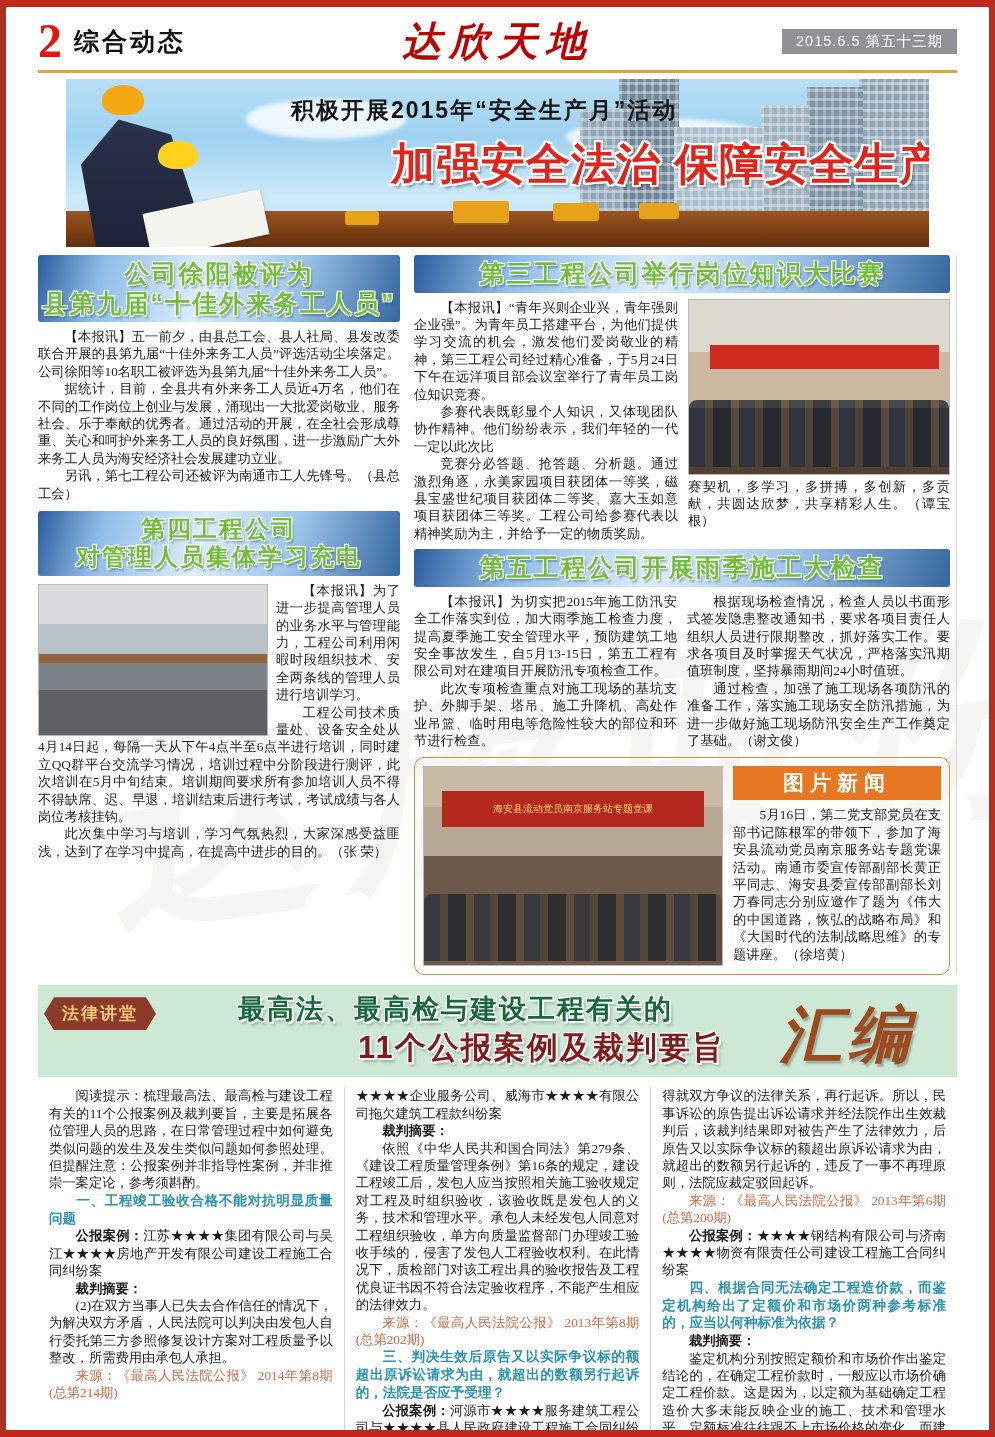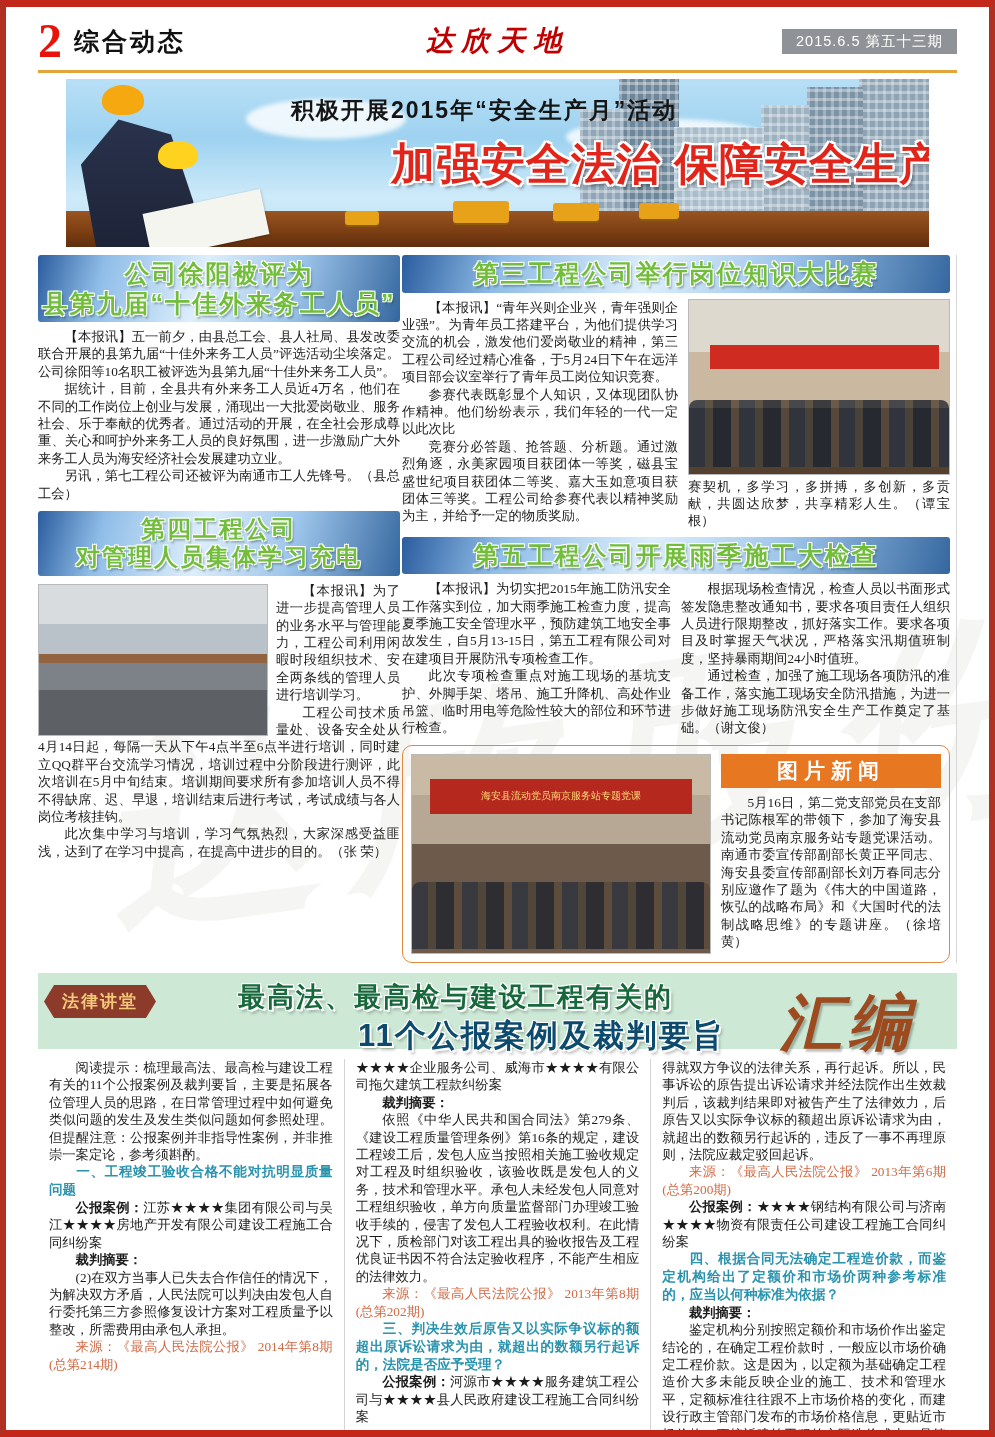--- a/index.html
+++ b/index.html
@@ -9,21 +9,21 @@
         border-left:6px solid #b03022;border-right:6px solid #b03022;
         box-sizing:border-box;overflow:hidden;}
   .wm{position:absolute;top:620px;left:90px;font-size:215px;font-weight:bold;
       color:rgba(120,110,100,.07);letter-spacing:30px;transform:rotate(-8deg);
       white-space:nowrap;z-index:0;pointer-events:none;font-style:italic;}
   .inner{position:relative;z-index:1;padding:8px 32px 0 32px;}
   
   .hdr{display:flex;align-items:center;height:52px;position:relative;}
   .pgno{font-size:48px;font-weight:bold;color:#e8140c;line-height:1;font-family:"Liberation Serif",serif;}
   .sect{font-size:25px;font-weight:bold;color:#111;margin-left:12px;letter-spacing:3px;font-family:"Liberation Sans",sans-serif;}
-  .masthead{position:absolute;left:0;right:0;text-align:center;font-size:28px;color:#c00000;
+  .masthead{position:absolute;left:0;right:0;text-align:center;font-size:40px;color:#c00000;
             font-weight:bold;font-style:italic;letter-spacing:8px;font-family:"DejaVu Serif",serif;}
   .issue{margin-left:auto;background:#8f9296;color:#fff;font-size:14.5px;padding:3px 14px;
          font-family:"Liberation Sans",sans-serif;letter-spacing:1px;}
   .goldrule{height:3px;background:#e2a53c;margin-top:3px;}
   
   .banner{position:relative;height:168px;margin:6px 28px 0 28px;overflow:hidden;
           background:linear-gradient(180deg,#b8dff6 0%,#9ed2f0 35%,#cdeaf9 70%,#bfe2f2 100%);}
   .cloud{position:absolute;background:rgba(255,255,255,.8);border-radius:50%;filter:blur(2px);}
   .bld{position:absolute;background-color:#7d93a6;
        background-image:repeating-linear-gradient(0deg,rgba(255,255,255,.35) 0 3px,transparent 3px 9px),
@@ -43,21 +43,21 @@
           text-shadow:-2px -2px 0 #fff,2px -2px 0 #fff,-2px 2px 0 #fff,2px 2px 0 #fff,0 -2px 0 #fff,0 2px 0 #fff,-2px 0 0 #fff,2px 0 0 #fff,3px 4px 3px rgba(0,0,0,.35);}
   
   .abn{background:linear-gradient(105deg,#2b5c9e 0%,#8fbde8 18%,#ddeefb 45%,#9cc4ea 70%,#35679f 100%);
        border-radius:3px;display:flex;flex-direction:column;align-items:center;justify-content:center;
        padding:4px 0;margin-bottom:6px;}
   .gtxt{color:#72be3c;font-weight:900;font-family:"Liberation Sans",sans-serif;line-height:1.18;
        text-shadow:-1px -1px 0 #fff,1px -1px 0 #fff,-1px 1px 0 #fff,1px 1px 0 #fff,2px 3px 2px rgba(20,60,20,.35);
        letter-spacing:2px;}
   .g24{font-size:25px;} .g22{font-size:24px;}
   
-  .main{display:flex;gap:2px;margin-top:8px;}
+  .main{display:flex;gap:14px;margin-top:8px;}
   .lcol{width:362px;flex:none;}
   .rcol{flex:1;min-width:0;border-right:1px solid #d7d7d7;padding-right:6px;}
   .p{margin:0;text-indent:2em;text-align:justify;font-size:13.3px;line-height:1.31;color:#1c1c1c;}
   .nowrapblock{overflow:hidden;}
   .photo{border:1px solid #b9b9b9;box-sizing:border-box;}
   .ph-a2{float:left;width:230px;height:152px;margin:2px 8px 2px 0;
      background:linear-gradient(180deg,#d8dcdf 0 26%,#b9c2c8 26% 46%,#93623f 46% 52%,#7d8288 52% 70%,#5d6166 70% 100%),
      #aab3bb;}
   .subrow{display:flex;gap:10px;}
   .subcol{flex:1;min-width:0;}
@@ -73,28 +73,28 @@
   .ph-pn{width:300px;height:200px;position:relative;flex:none;
      background:linear-gradient(180deg,#c9baa6 0 20%,#b7a896 20% 45%,#6e5a4a 45% 100%);}
   .pn-banner{position:absolute;left:6%;right:6%;top:12%;height:18%;background:#b5281e;
      color:#ffd978;font-size:10px;display:flex;align-items:center;justify-content:center;
      font-family:"Liberation Sans",sans-serif;white-space:nowrap;overflow:hidden;}
   .pn-right{flex:1;min-width:0;}
   .pn-title{background:#e87722;color:#fff;font-size:21px;font-weight:bold;text-align:center;
      padding:3px 0;font-family:"Liberation Sans",sans-serif;letter-spacing:6px;margin-bottom:6px;}
   
   .law{margin-top:10px;}
-  .lawhead{position:relative;background:#cde9d6;height:76px;}
+  .lawhead{position:relative;background:#cde9d6;height:92px;}
   .badge{position:absolute;left:6px;top:12px;background:#8c3b2a;color:#f3c878;font-size:17px;
      font-weight:bold;padding:5px 18px;font-family:"Liberation Sans",sans-serif;letter-spacing:2px;
      clip-path:polygon(10px 0,calc(100% - 10px) 0,100% 50%,calc(100% - 10px) 100%,10px 100%,0 50%);}
   .lt1{position:absolute;left:200px;top:6px;font-size:27px;font-weight:900;color:#17683b;
      font-family:"Liberation Sans",sans-serif;letter-spacing:2px;
      text-shadow:-1px -1px 0 #fff,1px -1px 0 #fff,-1px 1px 0 #fff,2px 2px 0 #fff,3px 4px 3px rgba(0,0,0,.25);}
-  .lt2{position:absolute;left:320px;top:42px;font-size:31px;font-weight:900;color:#0c4a6e;
+  .lt2{position:absolute;left:320px;top:42px;font-size:31px;font-weight:900;color:#7f1d1d;
      font-family:"Liberation Sans",sans-serif;letter-spacing:2px;
      text-shadow:-1px -1px 0 #fff,1px -1px 0 #fff,-1px 1px 0 #fff,2px 2px 0 #fff,3px 4px 3px rgba(0,0,0,.25);}
   .lt3{position:absolute;left:742px;top:8px;font-size:62px;font-weight:900;color:#9c4a1e;
      font-style:italic;font-family:"DejaVu Serif",serif;letter-spacing:6px;
      text-shadow:2px 3px 2px rgba(0,0,0,.25);}
   .lawcols{display:flex;margin-top:10px;}
   .lc{flex:1;min-width:0;padding:0 11px;}
   .lc + .lc{border-left:1px solid #d4d4d4;}
   .lh{color:#2a93ae;font-weight:bold;font-family:"Liberation Sans",sans-serif;font-size:13.6px;}
   .src{color:#d06a45;}

